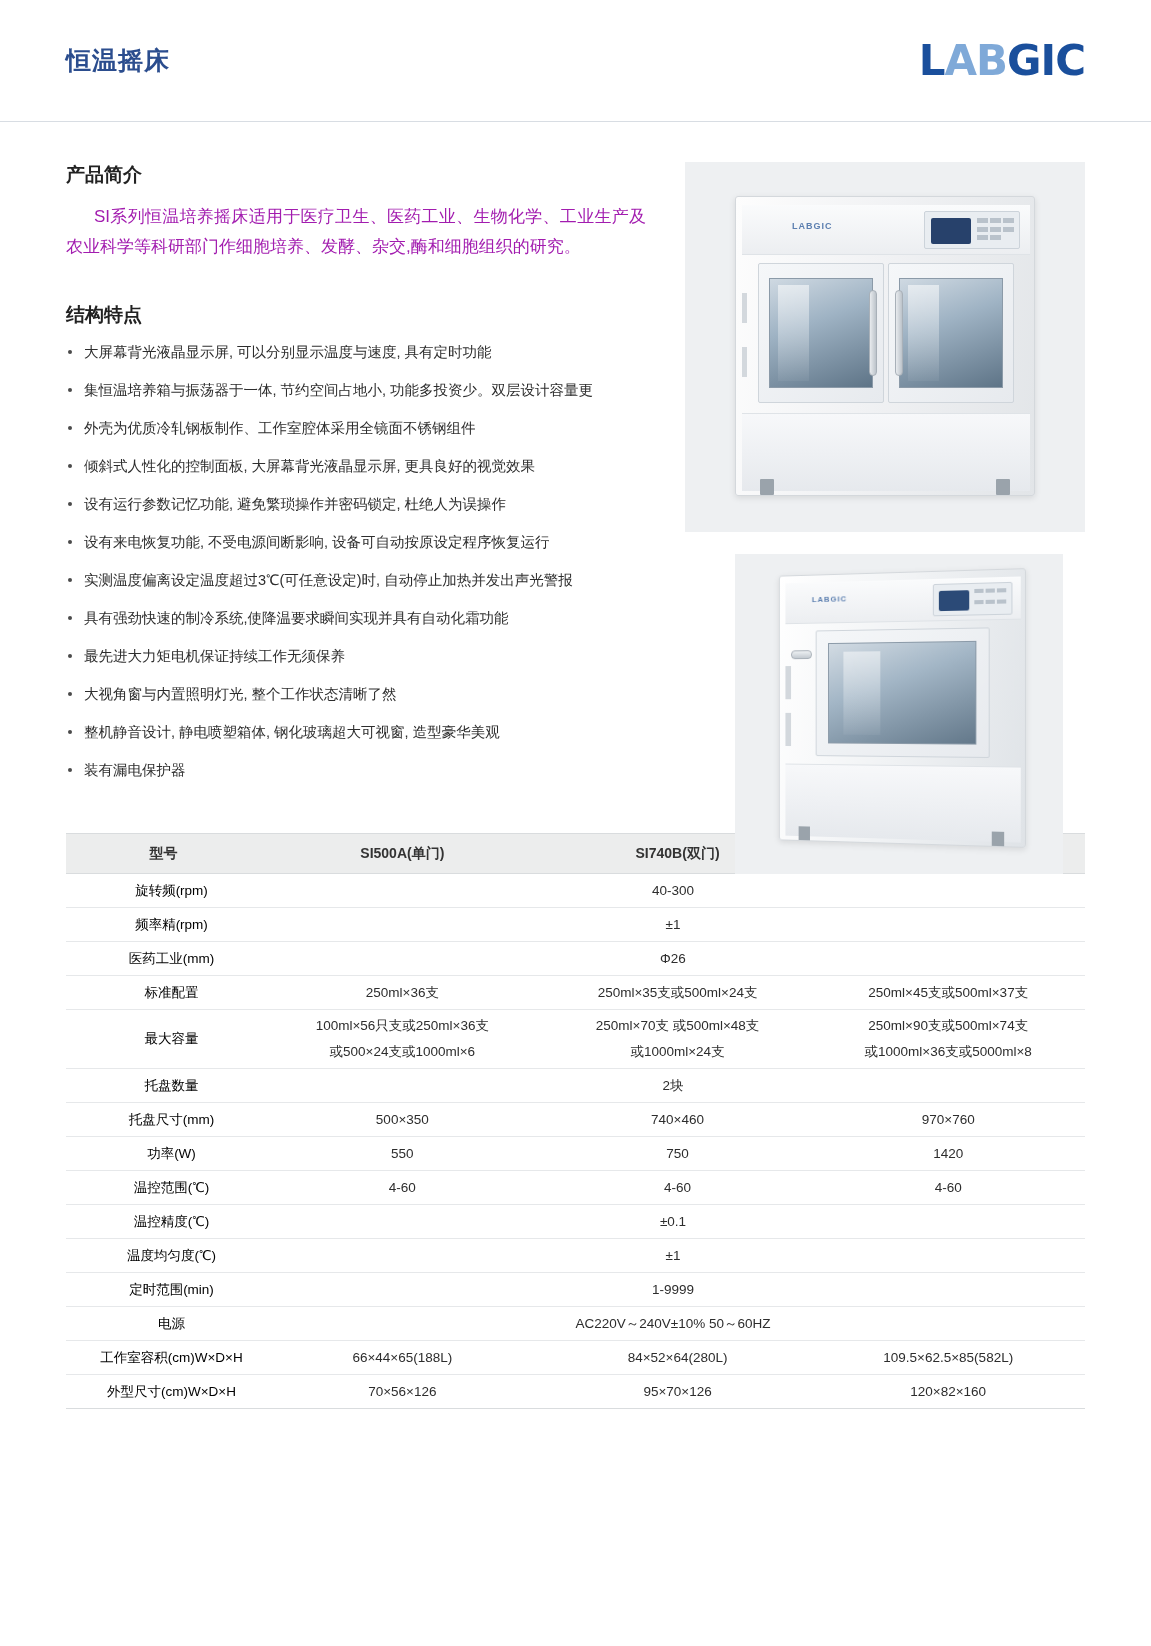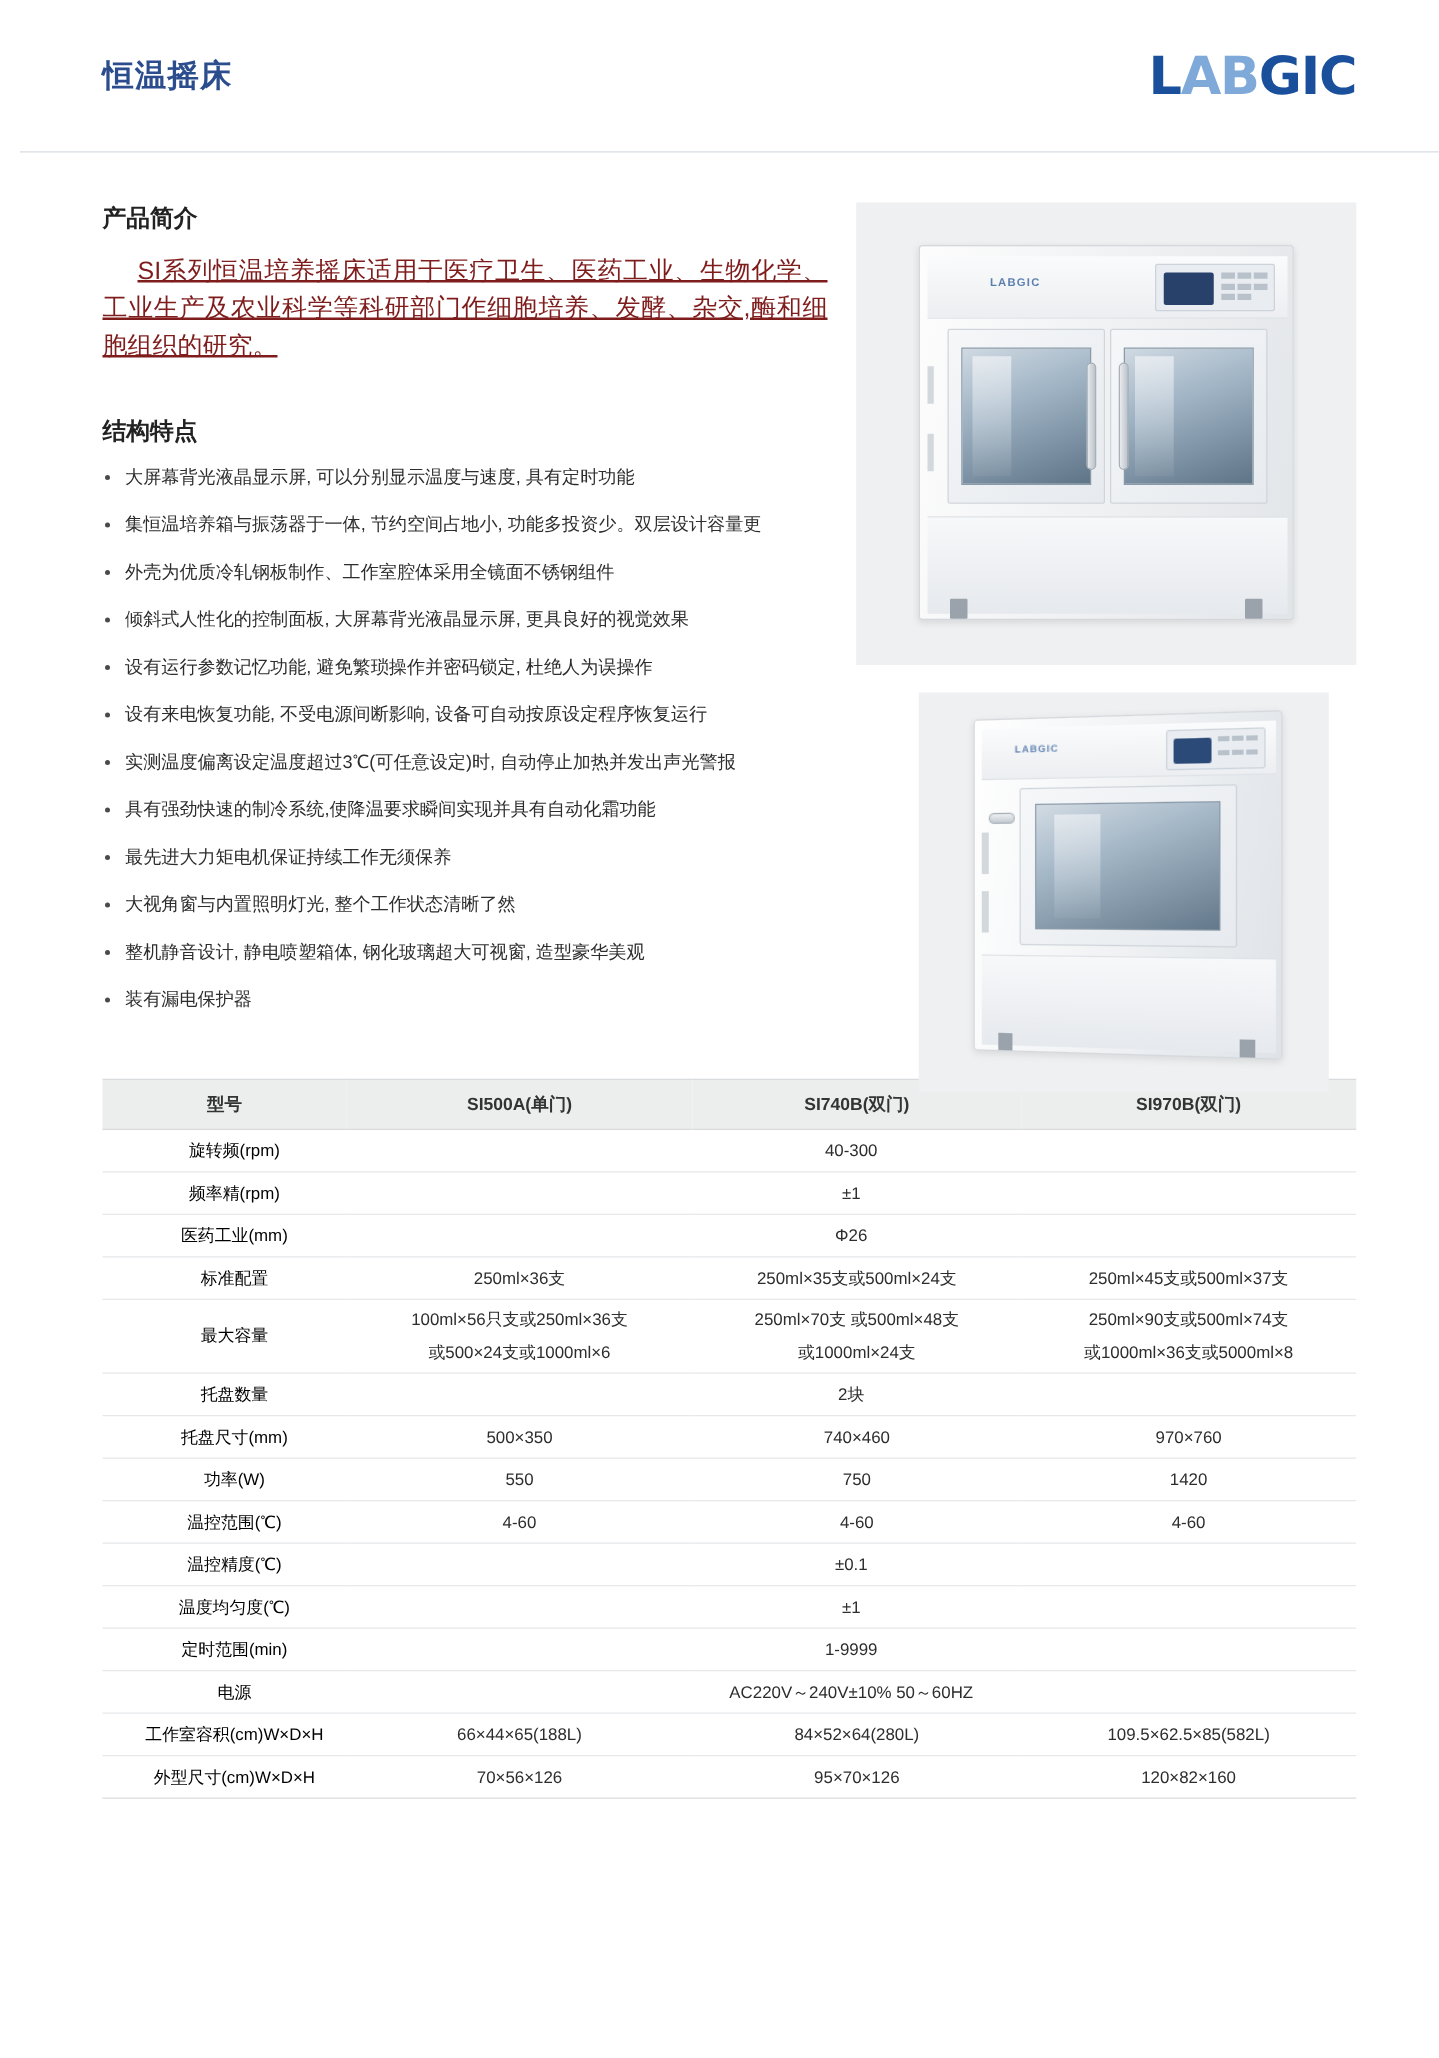--- a/index.html
+++ b/index.html
@@ -4,21 +4,21 @@
 <style>
   * { box-sizing: border-box; margin: 0; padding: 0; }
   body {
     width: 1151px;
     min-height: 1646px;
     background: #ffffff;
     font-family: "Liberation Sans", sans-serif;
     color: #231f20;
     -webkit-font-smoothing: antialiased;
   }
-  .page { width: 1151px; min-height: 1646px; position: relative; background:#fff;padding-left:16px; }
+  .page { width: 1151px; min-height: 1646px; position: relative; background:#fff; }
 
   
   .header {
     height: 122px;
     border-bottom: 1px solid #d8dde3;
     display: flex;
     align-items: center;
     justify-content: space-between;
     padding: 0 66px 0 66px;
   }
@@ -52,26 +52,25 @@
     letter-spacing: .5px;
   }
   .sec-title {
     font-size: 19px;
     font-weight: bold;
     color: #222;
     margin: 0 0 14px 0;
   }
   .sec-title.second { margin-top: 40px; }
   .intro {
-    font-size: 20px;
+    font-size: 17px;
     line-height: 30px;
-    color: #7f1d1d;
+    color: #a21caf;
     max-width: 580px;
     text-align: justify;
-    text-decoration: underline;
   }
   .intro .indent { display:inline-block; width: 28px; }
 
   .left-col { width: 590px; }
 
   ul.features { list-style: none; margin-top: 4px; }
   ul.features li {
     position: relative;
     padding-left: 18px;
     font-size: 14.5px;

